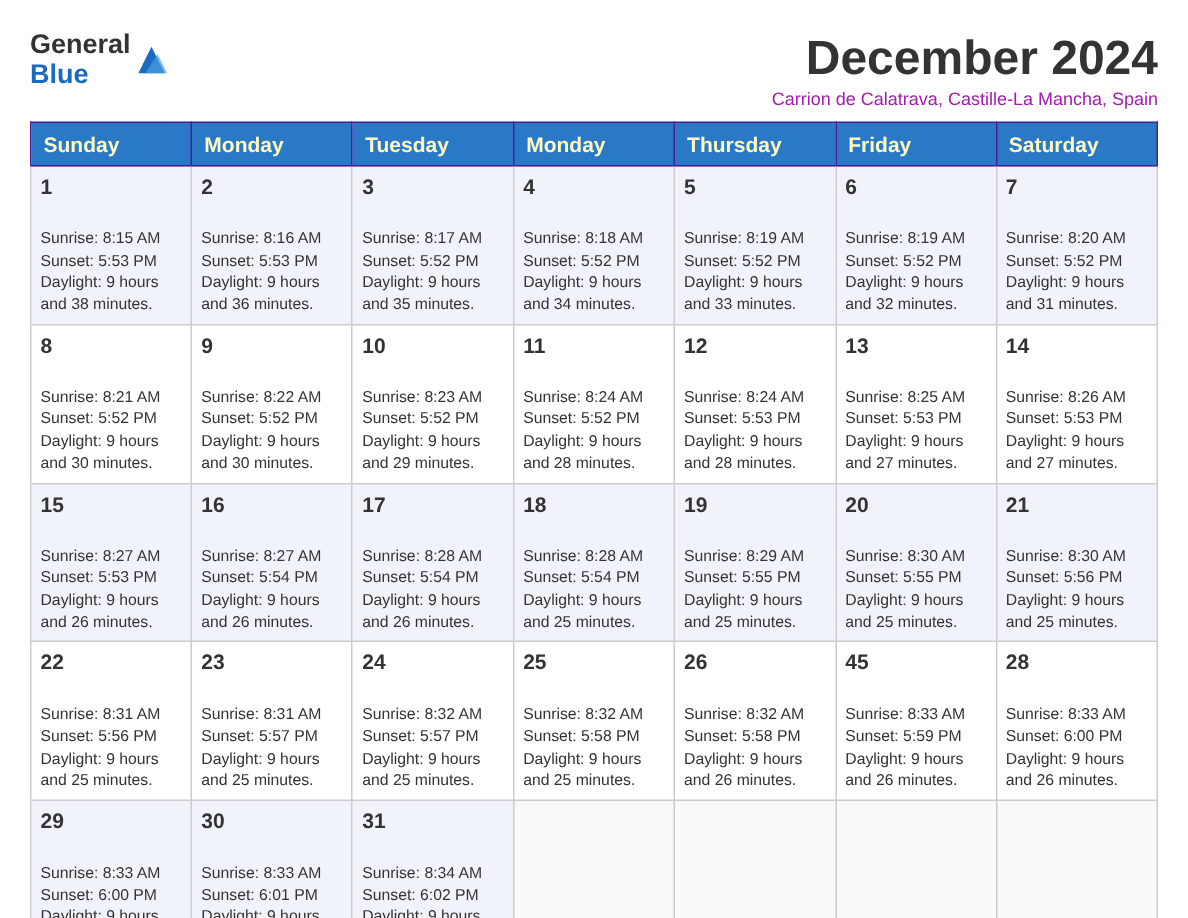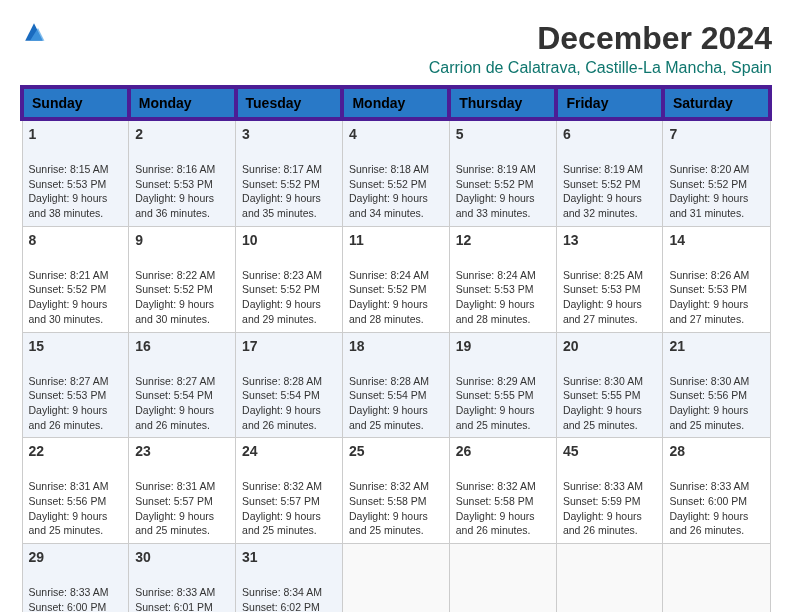--- a/index.html
+++ b/index.html
@@ -42,37 +42,37 @@
     }
     .title-section {
       text-align: right;
     }
     .month-title {
       font-size: 32px;
       font-weight: bold;
       color: #333;
     }
     .location {
-      font-size: 16px;
-      color: #0f766e;
+      font-size: 12px;
+      color: #a21caf;
       margin-top: 2px;
     }
     .calendar {
       width: 100%;
       border-collapse: collapse;
       margin-top: 8px;
     }
     .calendar th {
       background-color: #2979c7;
-      color: #000000;
+      color: #fef9c3;
       text-align: left;
       padding: 6px 8px;
       font-size: 14px;
       font-weight: bold;
-      border: 4px solid #4c1d95;
+      border: 1px solid #4c1d95;
     }
     .calendar td {
       border: 1px solid #ccc;
       vertical-align: top;
       padding: 5px 6px;
       width: 108px;
       font-size: 10.5px;
       color: #333;
       background: #fff;
     }
@@ -97,20 +97,24 @@
     }
     .empty-cell {
       background: #f9f9f9 !important;
     }
   </style>
 </head>
 <body>
 
 <div class="header">
   <div class="logo">
+    <div class="logo-text">
+      <span class="logo-general">General</span>
+      <span class="logo-blue">Blue</span>
+    </div>
     <svg class="logo-icon" viewBox="0 0 30 30">
       <polygon points="4,26 15,4 26,26" fill="#1a6bbf"></polygon>
       <polygon points="10,26 20,10 28,26" fill="#4aa0e6" opacity="0.7"></polygon>
     </svg>
   </div>
   <div class="title-section">
     <div class="month-title">December 2024</div>
     <div class="location">Carrion de Calatrava, Castille-La Mancha, Spain</div>
   </div>
 </div>

